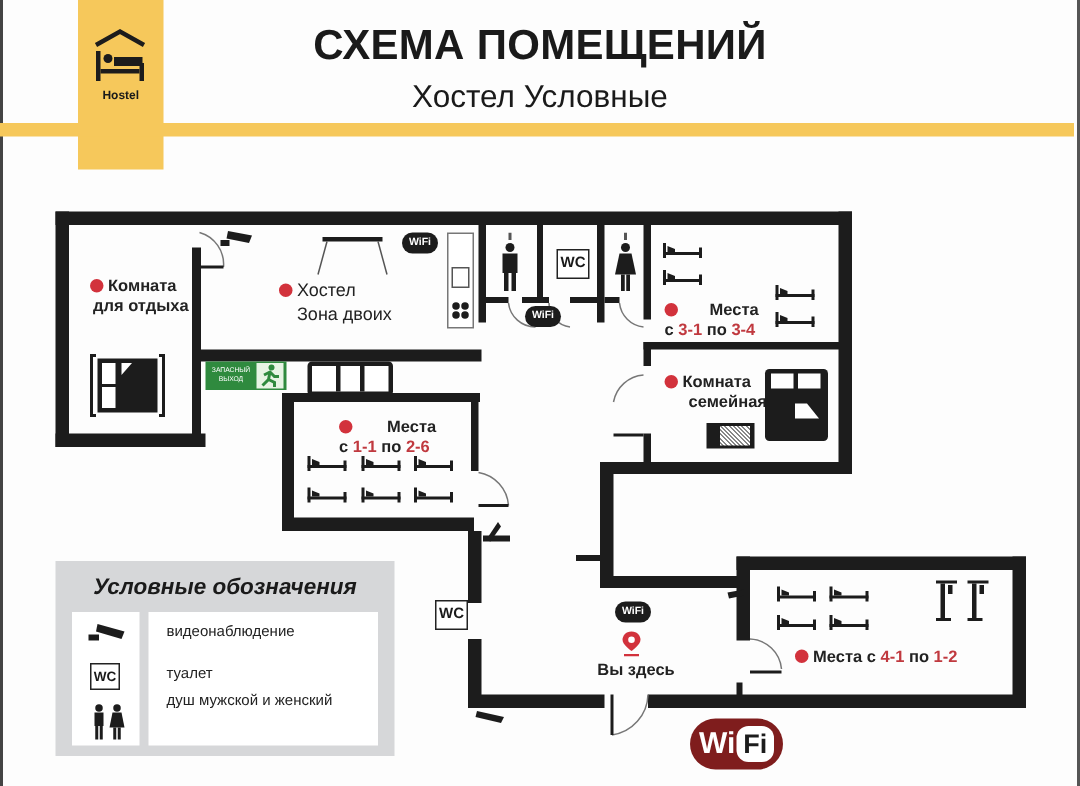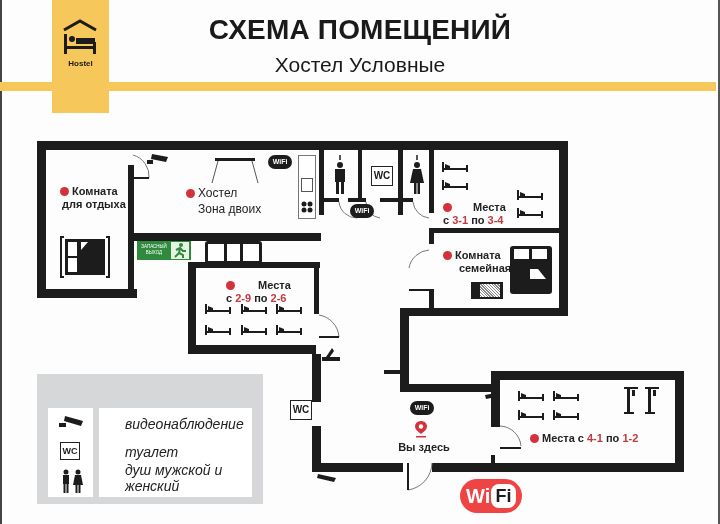--- a/index.html
+++ b/index.html
@@ -14,21 +14,21 @@
   .wall{position:absolute;background:#1c1c1c;}
   .lbl{position:absolute;font-size:11px;font-weight:bold;line-height:13px;color:#222;}
   .lbl.n{font-weight:normal;}
   .dot{display:inline-block;width:9px;height:9px;border-radius:50%;background:#d2323c;margin-right:3px;vertical-align:-1px;}
   .red{color:#c0393f;}
   .abs{position:absolute;}
   .legend{position:absolute;left:37px;top:374px;width:226px;height:130px;background:#d6d7d9;}
   .legend-title{position:absolute;left:0;top:9px;width:226px;text-align:center;font-size:15px;font-weight:bold;font-style:italic;}
   .leg-icons{position:absolute;left:11px;top:34px;width:45px;height:89px;background:#fff;}
   .leg-texts{position:absolute;left:62px;top:34px;width:153px;height:89px;background:#fff;}
-  .leg-t{position:absolute;left:12px;font-size:14px;font-style:italic;color:#222;margin-left:14px;}
+  .leg-t{position:absolute;left:12px;font-size:10px;color:#222;}
   .wc{position:absolute;border:1.5px solid #222;background:#fff;font-size:10px;font-weight:bold;text-align:center;line-height:18px;width:20px;height:18px;}
   .exit{position:absolute;left:137px;top:241px;width:54px;height:19px;background:#2f8a3e;}
   .exit-t{position:absolute;left:1px;top:3px;width:32px;font-size:4.5px;color:#fff;line-height:6px;text-align:center;}
   .exit-ico{position:absolute;left:34px;top:1px;width:18px;height:17px;background:#e7f4e4;}
   .sofa{position:absolute;border:3px solid #1c1c1c;border-radius:3px;background:#fff;}
 </style>
 </head>
 <body>
 
 <div class="frame-l"></div>
@@ -109,21 +109,21 @@
 <div class="lbl" style="left:60px;top:185px">
   <span class="dot"></span><span>Комната</span><br>
   <span style="margin-left:2px">для отдыха</span>
 </div>
 <div class="lbl n" style="left:186px;top:185px;font-size:12px;line-height:16px">
   <span class="dot"></span><span>Хостел</span><br>
   <span style="margin-left:12px">Зона двоих</span>
 </div>
 <div class="lbl" style="left:226px;top:279px">
   <span class="dot"></span><span style="margin-left:20px">Места</span><br>
-  <span style="margin-left:0px">с</span> <span class="red">2-9</span> <span>по</span> <span class="red">2-6</span>
+  <span style="margin-left:0px">с</span> <span class="red">1-1</span> <span>по</span> <span class="red">2-6</span>
 </div>
 <div class="lbl" style="left:443px;top:201px">
   <span class="dot"></span><span style="margin-left:18px">Места</span><br>
   <span>с</span> <span class="red">3-1</span> <span>по</span> <span class="red">3-4</span>
 </div>
 <div class="lbl" style="left:443px;top:249px">
   <span class="dot"></span><span>Комната</span><br>
   <span style="margin-left:16px">семейная</span>
 </div>
 <div class="lbl" style="left:530px;top:432px">
@@ -133,21 +133,21 @@
 <svg class="abs" style="left:414px;top:420px" width="14" height="18" viewBox="0 0 14 18">
   <path d="M7 1 C3 1 1 4 1 6.5 C1 10 7 14 7 14 C7 14 13 10 13 6.5 C13 4 11 1 7 1Z" fill="#d2323c"></path>
   <circle cx="7" cy="6.5" r="2.2" fill="#fff"></circle>
   <rect x="2" y="16" width="10" height="1.5" fill="#d2323c"></rect>
 </svg>
 <div class="lbl" style="left:396px;top:441px;width:56px;text-align:center">Вы здесь</div>
 
 <div class="abs" style="left:268px;top:155px;width:24px;height:14px;background:#1c1c1c;border-radius:7px;color:#fff;font-size:7px;font-weight:bold;line-height:14px;text-align:center">WiFi</div>
 <div class="abs" style="left:350px;top:204px;width:24px;height:14px;background:#1c1c1c;border-radius:7px;color:#fff;font-size:7px;font-weight:bold;line-height:14px;text-align:center">WiFi</div>
 <div class="abs" style="left:410px;top:401px;width:24px;height:14px;background:#1c1c1c;border-radius:7px;color:#fff;font-size:7px;font-weight:bold;line-height:14px;text-align:center">WiFi</div>
-<div class="abs" style="left:460px;top:479px;width:62px;height:34px;background:#ef4444;border-radius:17px">
+<div class="abs" style="left:460px;top:479px;width:62px;height:34px;background:#7f1d1d;border-radius:17px">
   <span class="abs" style="left:6px;top:5px;font-size:20px;font-weight:bold;color:#fff;line-height:24px">Wi</span>
   <span class="abs" style="left:31px;top:5px;width:25px;height:24px;background:#fff;border-radius:8px;font-size:18px;font-weight:bold;color:#1c1c1c;line-height:24px;text-align:center">Fi</span>
 </div>
 
 <div class="wc" style="left:371px;top:166px">WC</div>
 <div class="wc" style="left:290px;top:400px">WC</div>
 
 <svg class="abs" style="left:329px;top:155px" width="22" height="40" viewBox="0 0 22 40">
   <rect x="10" y="0" width="2" height="5" fill="#555"></rect>
     <circle cx="11" cy="10" r="3" fill="#1c1c1c"></circle>
@@ -257,20 +257,21 @@
       <rect x="624" y="412" width="10" height="2" fill="#1c1c1c"></rect>
       <rect x="632" y="390" width="3" height="6" fill="#1c1c1c"></rect>
     <rect x="645" y="387" width="14" height="2" fill="#1c1c1c"></rect>
       <rect x="648" y="389" width="3" height="24" fill="#1c1c1c"></rect>
       <rect x="645" y="412" width="10" height="2" fill="#1c1c1c"></rect>
       <rect x="653" y="390" width="3" height="6" fill="#1c1c1c"></rect>
   </g>
 </svg>
 
 <div class="legend">
+  <div class="legend-title">Условные обозначения</div>
   <div class="leg-icons">
     <svg class="abs" style="left:10px;top:7px" width="26" height="14">
         <polygon points="7,1 25,6 23,11 6,6" fill="#1c1c1c"></polygon>
         <rect x="1" y="8" width="7" height="4" fill="#1c1c1c"></rect>
       </svg>
     <div class="wc" style="left:12px;top:34px;width:18px;height:16px;line-height:16px;font-size:9px">WC</div>
     <svg class="abs" style="left:12px;top:60px" width="24" height="26">
       <circle cx="6" cy="4" r="2.5" fill="#1c1c1c"></circle>
         <rect x="3" y="7" width="6" height="9" fill="#1c1c1c"></rect>
         <rect x="3.5" y="16" width="2" height="9" fill="#1c1c1c"></rect>

